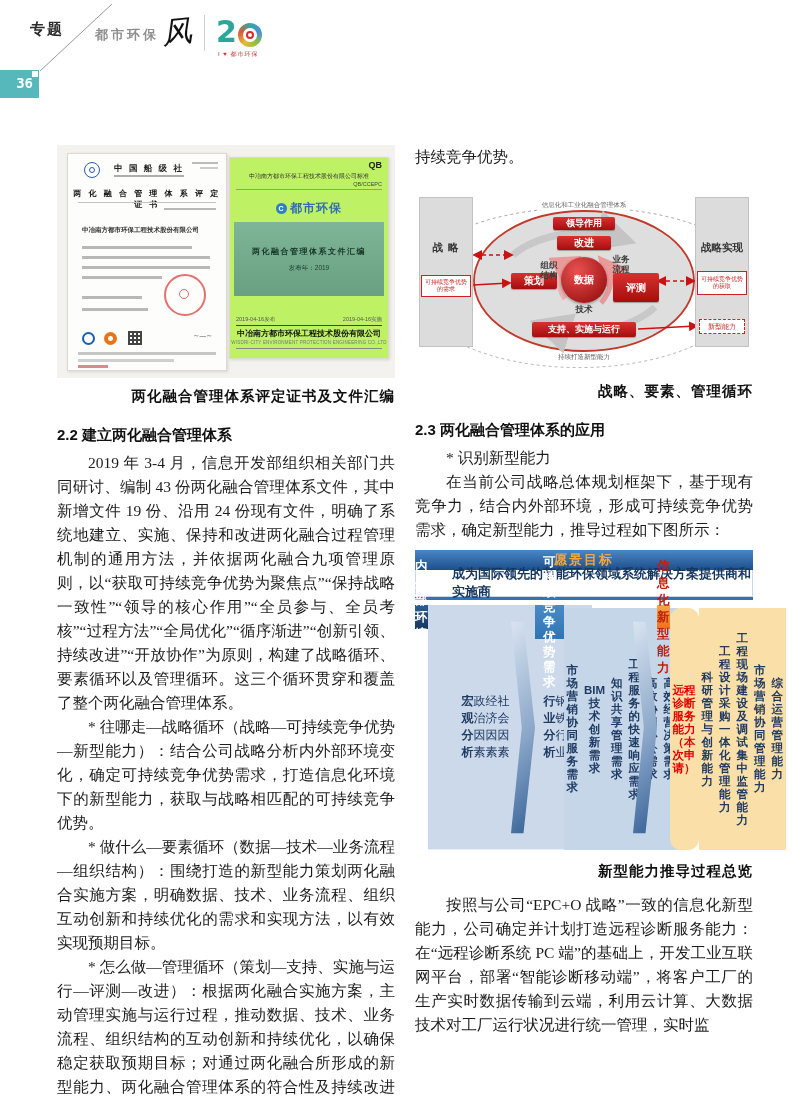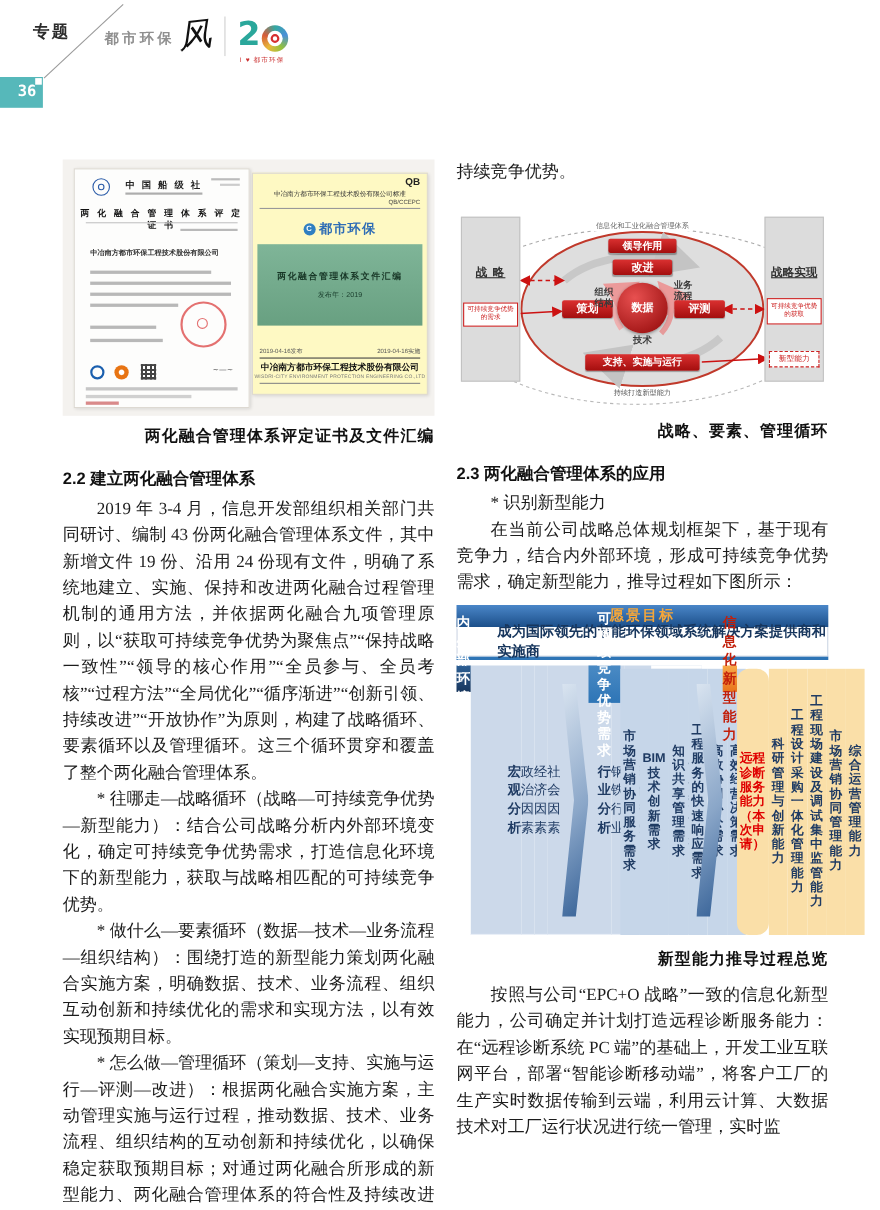--- a/index.html
+++ b/index.html
@@ -49,42 +49,42 @@
   .gl{position:absolute;height:2.5px;background:#b8b8b8;}
   .stamp{position:absolute;left:96px;top:120px;width:38px;height:38px;border-radius:50%;border:2px solid rgba(216,52,52,.7);}
   .stamp:after{content:"";position:absolute;left:13px;top:13px;width:8px;height:8px;border-radius:50%;border:1.5px solid rgba(216,52,52,.7);}
   .icon-blue{position:absolute;left:14px;top:178px;width:13px;height:13px;border-radius:50%;border:2px solid #1a5fae;box-sizing:border-box;}
   .icon-orange{position:absolute;left:36px;top:178px;width:13px;height:13px;border-radius:50%;background:radial-gradient(#fff 0 2px,#e87413 3px);}
   .icon-qr{position:absolute;left:60px;top:177px;width:14px;height:14px;background:
       repeating-linear-gradient(0deg,#444 0 2px,transparent 2px 4px),
       repeating-linear-gradient(90deg,#444 0 2px,transparent 2px 4px);}
   .sig{position:absolute;right:14px;top:178px;font-size:7px;color:#555;font-family:"DejaVu Serif",serif;font-style:italic;}
 
-  .doc{position:absolute;left:172px;top:12px;width:158px;height:200px;background:#fef9c3;border:1px solid #ddd9d2;box-shadow:1px 1px 3px rgba(0,0,0,.12);}
+  .doc{position:absolute;left:172px;top:12px;width:158px;height:200px;background:#bef264;border:1px solid #ddd9d2;box-shadow:1px 1px 3px rgba(0,0,0,.12);}
   .doc .qb{position:absolute;right:6px;top:2px;font-size:9px;font-weight:bold;color:#222;}
   .doc .std{position:absolute;left:4px;top:14px;width:150px;text-align:center;font-size:6px;color:#333;}
   .doc .stdcode{position:absolute;right:6px;top:23px;font-size:5.5px;color:#444;}
   .doc .rule{position:absolute;left:6px;top:31px;width:146px;height:1px;background:#999;}
   .doc .brandrow{position:absolute;left:0;top:42px;width:100%;text-align:center;font-size:12px;font-weight:bold;color:#2f6db5;letter-spacing:1px;}
   .doc .brandrow .blogo{display:inline-block;width:11px;height:11px;border-radius:50%;background:#2f7fc1;color:#fff;font-size:7px;line-height:11px;vertical-align:middle;margin-right:3px;}
   .doc .band{position:absolute;left:4px;top:64px;width:150px;height:74px;background:linear-gradient(#7fb598,#68a081);}
   .doc .band .bt{position:absolute;left:0;top:24px;width:100%;text-align:center;font-size:8px;font-weight:bold;color:#173626;letter-spacing:1.5px;}
   .doc .band .by{position:absolute;left:0;top:42px;width:100%;text-align:center;font-size:6.5px;color:#1d4230;}
   .doc .dates{position:absolute;left:6px;top:158px;width:146px;display:flex;justify-content:space-between;font-size:5.5px;color:#555;}
   .doc .corule{position:absolute;left:6px;top:167px;width:146px;height:1px;background:#444;}
   .doc .coname{position:absolute;left:0;top:170px;width:100%;text-align:center;font-size:8px;font-weight:bold;color:#111;}
   .doc .coen{position:absolute;left:0;top:182px;width:100%;text-align:center;font-size:4.5px;color:#777;letter-spacing:.2px;}
   .doc .corule2{position:absolute;left:6px;top:190px;width:146px;height:1px;background:#888;}
 
   
   .fig2{position:relative;width:338px;height:178px;margin-top:24px;background:#fff;}
   .fig2 svg{position:absolute;left:0;top:0;}
   .f2-bar{position:absolute;top:4px;width:54px;height:150px;background:#dcdcdc;border:1px solid #c2c2c2;box-sizing:border-box;}
   .f2-bar.l{left:4px;} .f2-bar.r{left:280px;}
-  .f2-barlab{position:absolute;width:54px;text-align:center;font-size:10.5px;font-weight:bold;color:#333;letter-spacing:1px;top:48px;text-decoration:underline;}
+  .f2-barlab{position:absolute;width:54px;text-align:center;font-size:10.5px;font-weight:bold;color:#333;letter-spacing:1px;top:48px;}
   .f2-barlab.l{left:4px;} .f2-barlab.r{left:280px;letter-spacing:0;}
   .rbox{position:absolute;background:linear-gradient(#da3030,#a40e0e);color:#fff;font-weight:bold;
         display:flex;align-items:center;justify-content:center;border-radius:2px;box-shadow:0 1px 1px rgba(0,0,0,.3);}
   .arc-label{position:absolute;left:50%;transform:translateX(-50%);top:8px;font-size:6.5px;color:#666;background:#fff;padding:0 3px;white-space:nowrap;}
   .f2-center{position:absolute;left:146px;top:64px;width:46px;height:46px;border-radius:50%;
        background:radial-gradient(circle at 35% 30%,#e85050,#8f0606);color:#fff;font-size:10px;font-weight:bold;
        display:flex;align-items:center;justify-content:center;box-shadow:0 1px 3px rgba(0,0,0,.4);}
   .f2-lab{position:absolute;font-size:8.5px;font-weight:bold;color:#3a3a3a;line-height:9.5px;text-align:center;}
   .note{position:absolute;border:1px solid #cc2222;background:#fff;color:#cc2222;font-size:6px;line-height:7.5px;
         text-align:center;display:flex;align-items:center;justify-content:center;padding:1px;box-sizing:border-box;}
@@ -238,21 +238,21 @@
         <line x1="307" y1="96" x2="307" y2="62" stroke="#555" stroke-width="1" marker-end="url(#ad)"></line>
       </svg>
       <div class="f2-bar l"></div>
       <div class="f2-bar r"></div>
       <div class="f2-barlab l">战 略</div>
       <div class="f2-barlab r">战略实现</div>
       <div class="arc-label">信息化和工业化融合管理体系</div>
       <div class="rbox" style="left:138px;top:24px;width:62px;height:13px;font-size:9px">领导作用</div>
       <div class="rbox" style="left:142px;top:43px;width:54px;height:14px;font-size:10px">改进</div>
       <div class="rbox" style="left:96px;top:80px;width:46px;height:16px;font-size:10px">策划</div>
-      <div class="rbox" style="left:198px;top:80px;width:46px;height:16px;font-size:10px">评测</div>
+      <div class="rbox" style="left:198px;top:80px;width:46px;height:29px;font-size:10px">评测</div>
       <div class="rbox" style="left:117px;top:129px;width:104px;height:15px;font-size:9px">支持、实施与运行</div>
       <div class="f2-center">数据</div>
       <div class="f2-lab" style="left:124px;top:68px;width:20px">组织结构</div>
       <div class="f2-lab" style="left:196px;top:62px;width:20px">业务流程</div>
       <div class="f2-lab" style="left:156px;top:112px;width:26px">技术</div>
       <div class="note" style="left:6px;top:82px;width:50px;height:22px">可持续竞争优势的需求</div>
       <div class="note" style="left:282px;top:78px;width:50px;height:24px">可持续竞争优势的获取</div>
       <div class="note dashed" style="left:284px;top:126px;width:46px;height:15px">新型能力</div>
       <div class="f2-bottom">持续打造新型能力</div>
     </div>

